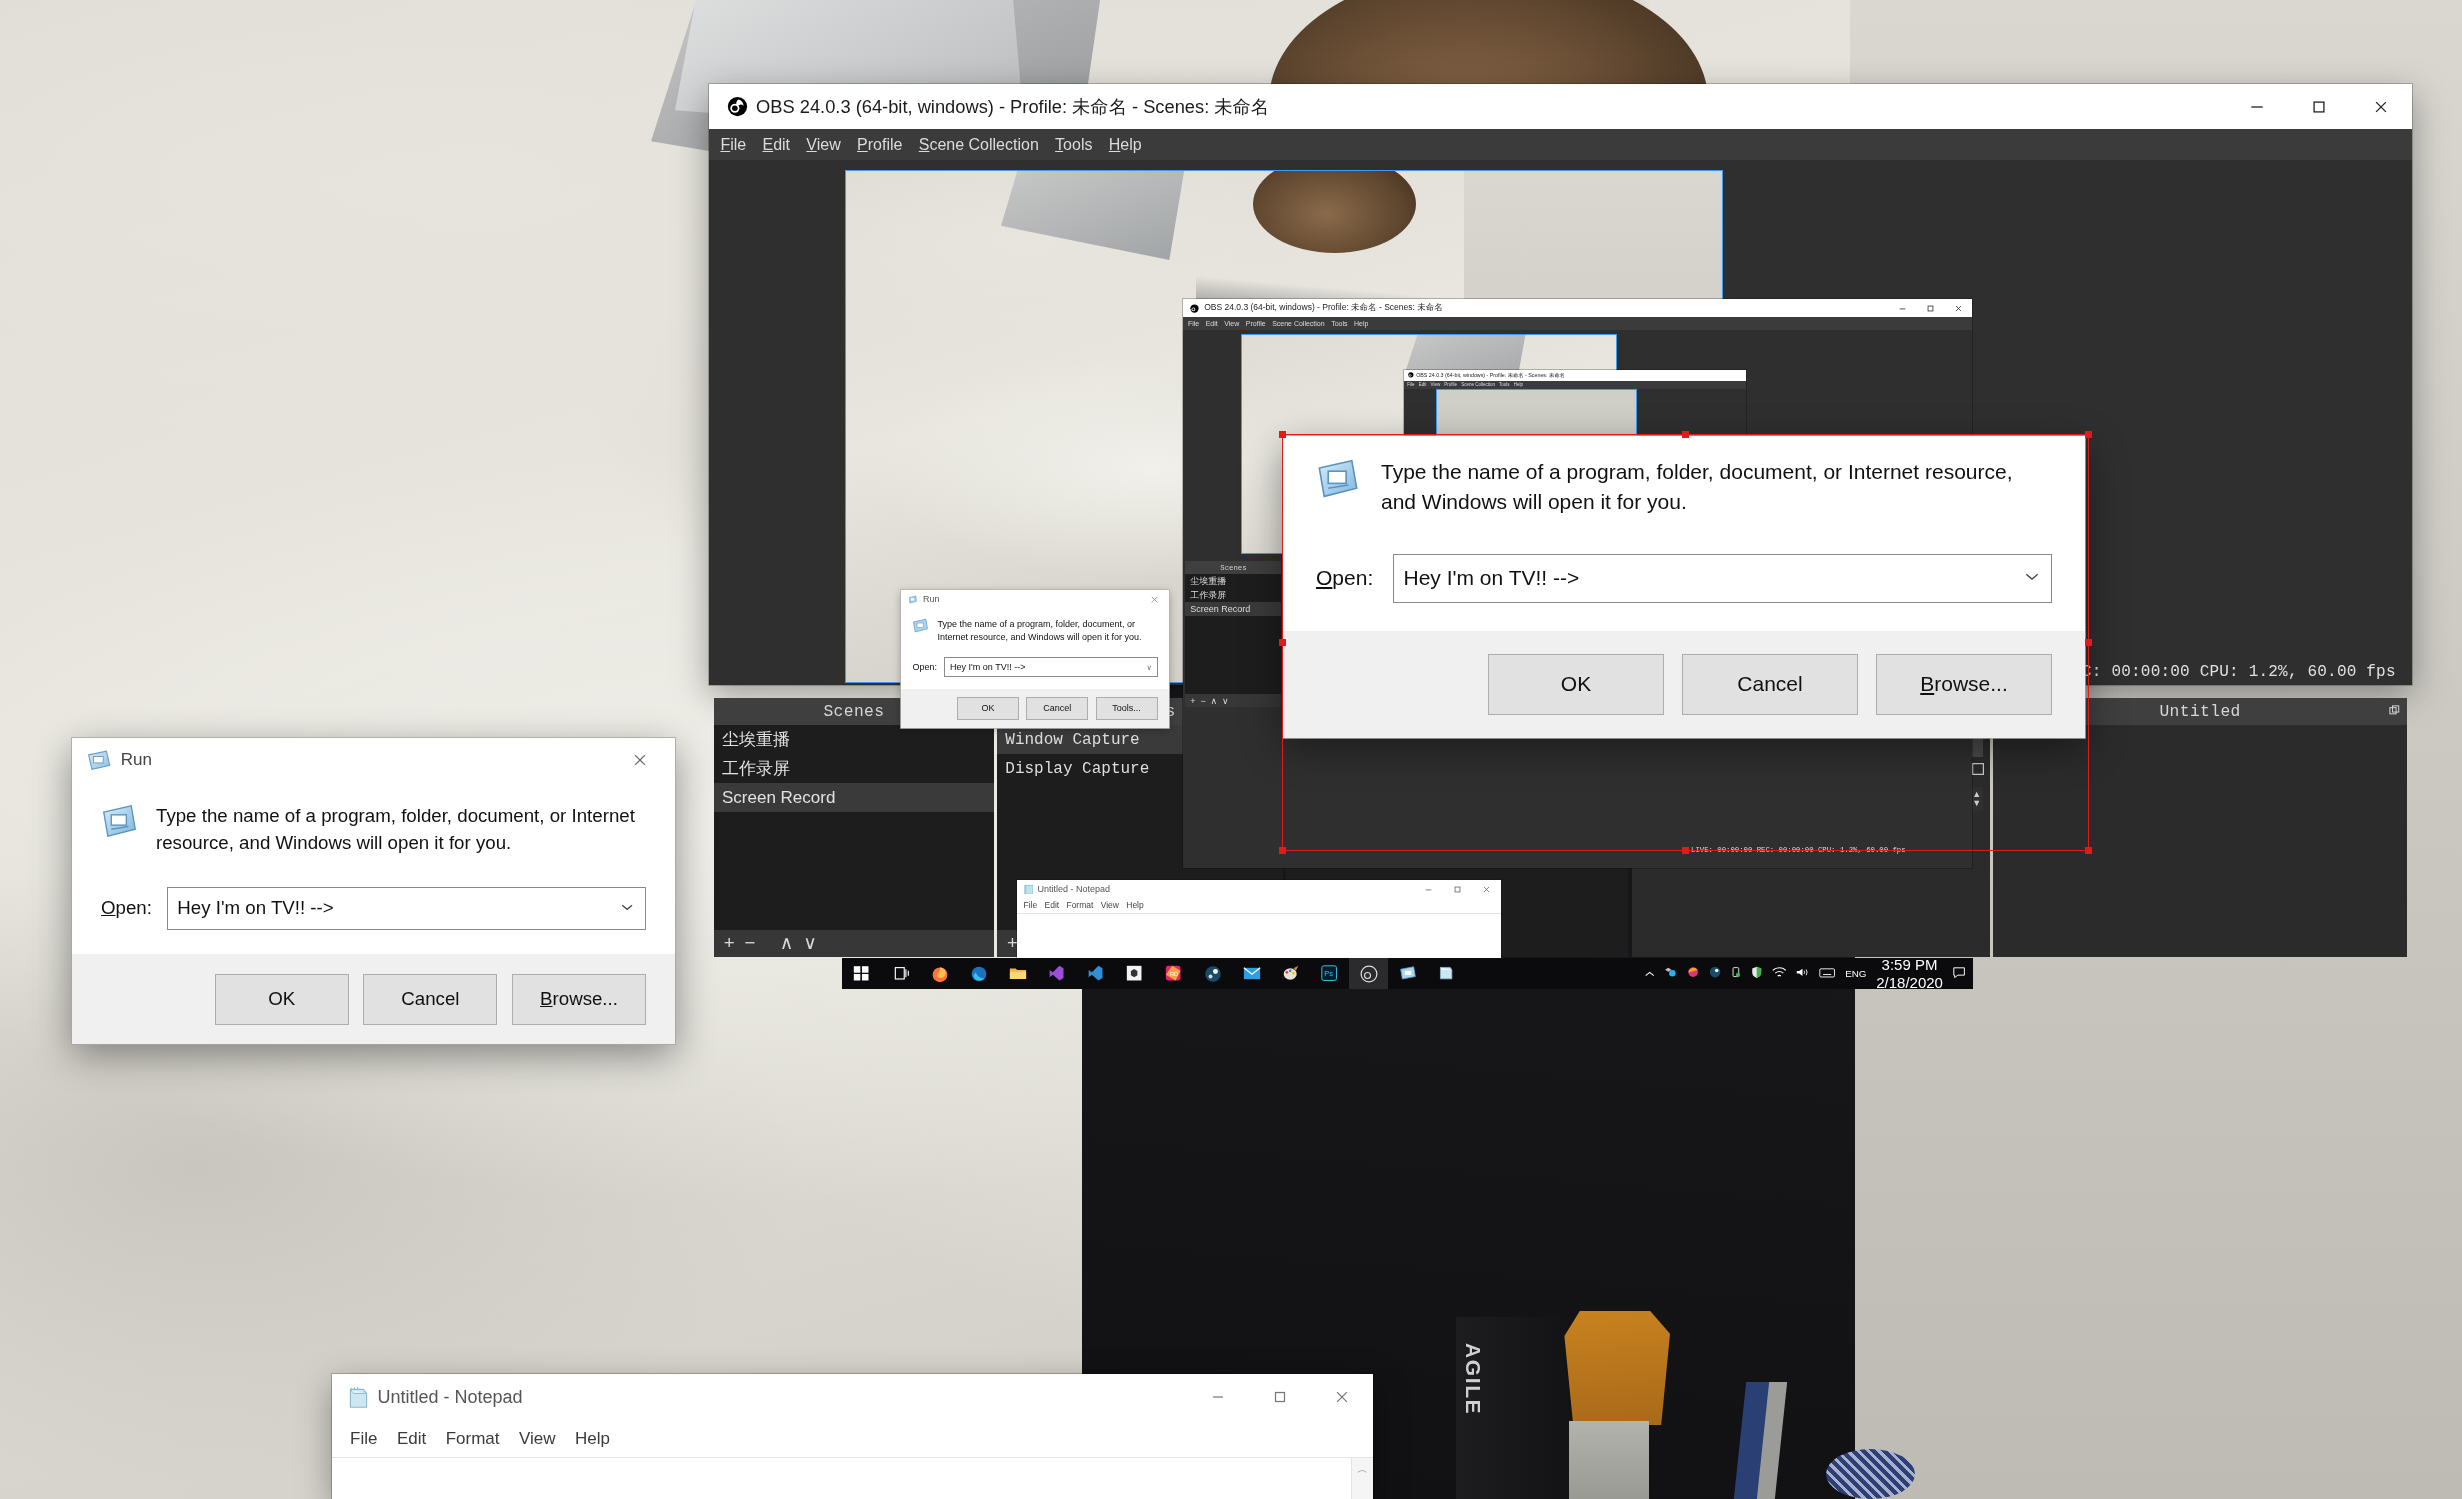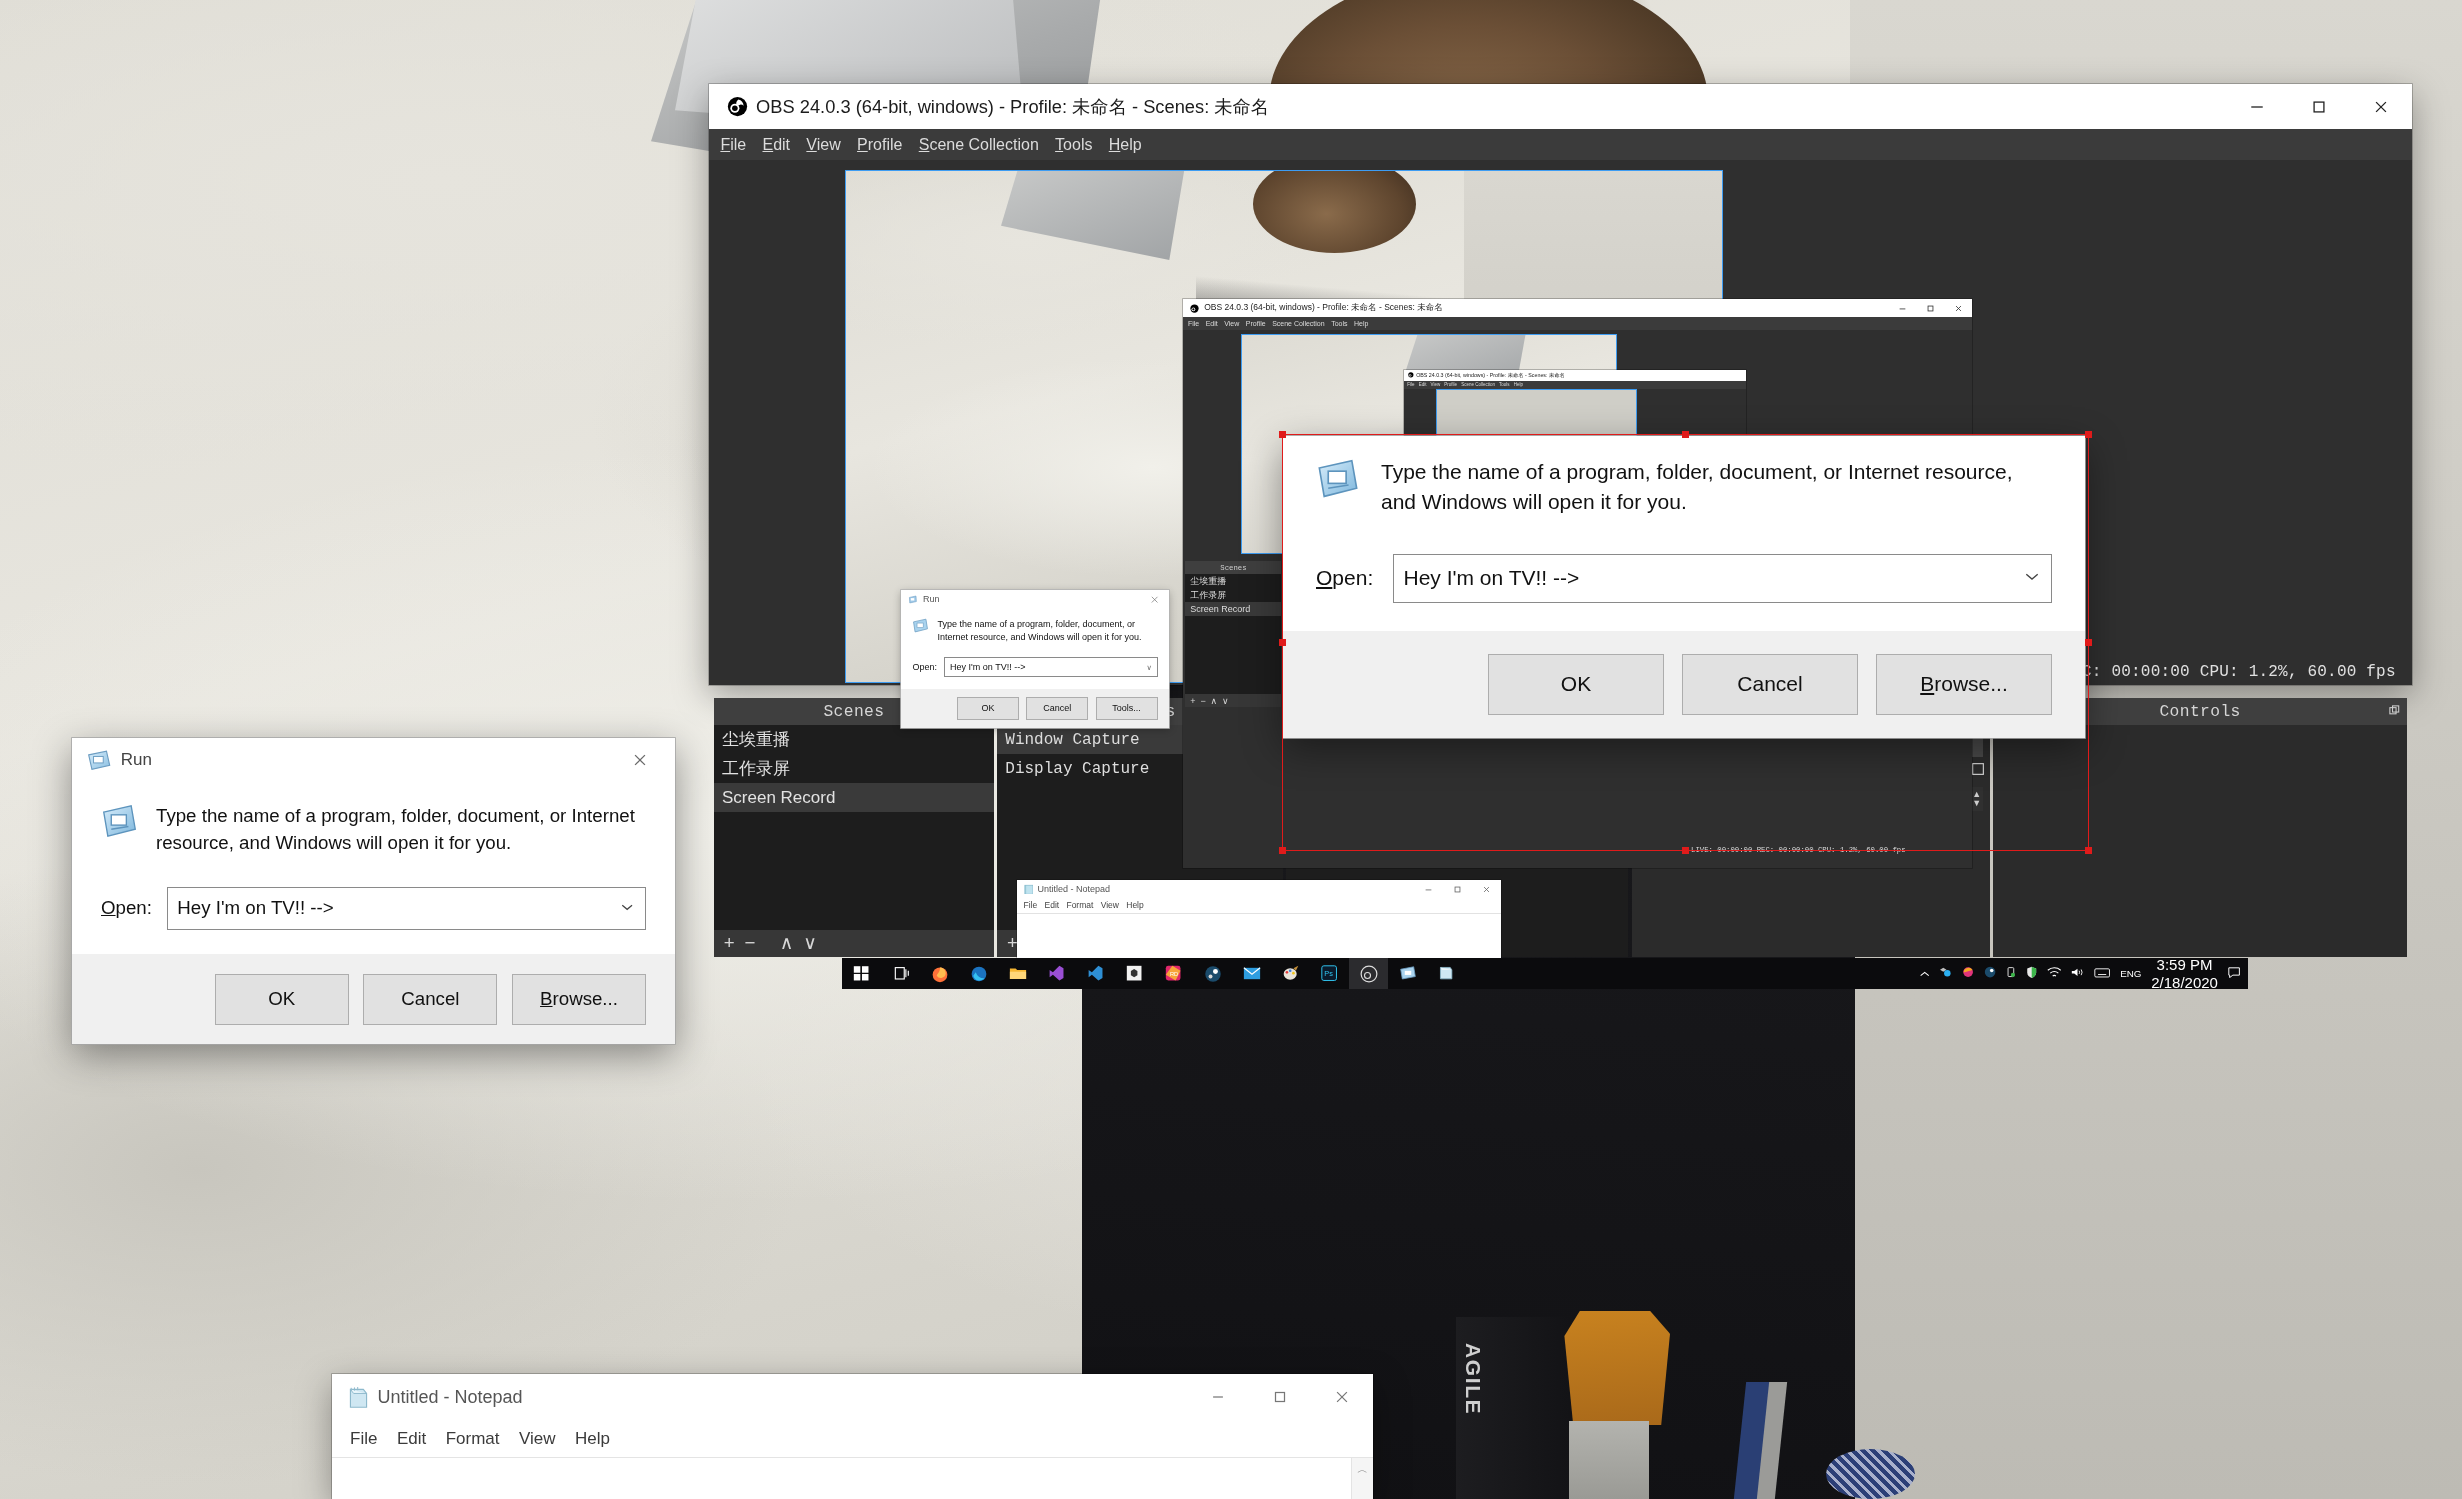--- a/index.html
+++ b/index.html
@@ -218,21 +218,21 @@
   #mini-docks{position:absolute;left:2.4px;right:2.4px;top:244px;height:146px;display:flex;gap:1.6px;}
   .mdock{background:#2b2b2b;display:flex;flex-direction:column;}
   .mdock .mh{height:13px;background:#3f3f3f;display:flex;align-items:center;justify-content:center;}
   .mdock .mh span{font-family:"Liberation Mono",monospace;font-size:7.3px;color:#d0d0d0;}
   .mdock .mbd{flex:1;background:#1d1d1d;}
   .mdock .mf{height:13px;background:#373737;display:flex;align-items:center;padding-left:4.9px;gap:4.9px;color:#d7d7d7;font-size:9px;}
   .mrow{height:14px;display:flex;align-items:center;padding:0 4.9px;color:#dedede;font-size:9px;}
   .mrow.sel{background:#3a3a3a;}
 
   
-  #taskbar{position:absolute;left:842px;top:958px;width:1406px;height:31px;background:#0b0b0d;display:flex;align-items:center;}
+  #taskbar{position:absolute;left:842px;top:958px;width:1131px;height:31px;background:#0b0b0d;display:flex;align-items:center;}
   #taskbar .tbi{width:39px;height:31px;display:flex;align-items:center;justify-content:center;}
   #taskbar .tbi.active{background:#2b2b2e;}
   #taskbar .tray{margin-left:auto;display:flex;align-items:center;gap:9.8px;padding-right:8.1px;}
   #taskbar .tray .tm{font-size:15px;color:#fff;line-height:1.15;text-align:center;white-space:nowrap;}
   #taskbar .tray .eng{font-size:9.8px;color:#fff;}
 
   
   #mini-notepad{position:absolute;left:1017px;top:880px;width:484px;height:78px;background:#fff;box-shadow:0 0 0 0.8px rgba(0,0,0,.25);}
   #mini-notepad .nt{height:18px;display:flex;align-items:center;padding-left:6.5px;gap:4.1px;}
   #mini-notepad .nt .nico{width:9.8px;height:10.6px;}
@@ -534,21 +534,21 @@
             <div class="spin">
               <span style="text-align:center;line-height:1">▲</span>
                 <span style="text-align:center;line-height:1">▼</span>
             </div>
           </div>
         </div>
       </div>
 
       <div class="dock" style="flex:1;">
         <div class="dock-h">
-          <span class="ttl">Controls</span>
+          <span class="ttl">Untitled</span>
           <svg class="float" viewBox="0 0 12 12">
             <rect x="1" y="3" width="7" height="7" fill="none" stroke="#cfcfcf" stroke-width="1.2"></rect>
             <rect x="4" y="1" width="7" height="7" fill="none" stroke="#cfcfcf" stroke-width="1.2"></rect>
           </svg>
         </div>
       </div>
     </div>
 
     <div id="obs-status">LIVE: 00:00:00   REC: 00:00:00   CPU: 1.2%, 60.00 fps</div>
   </div>

